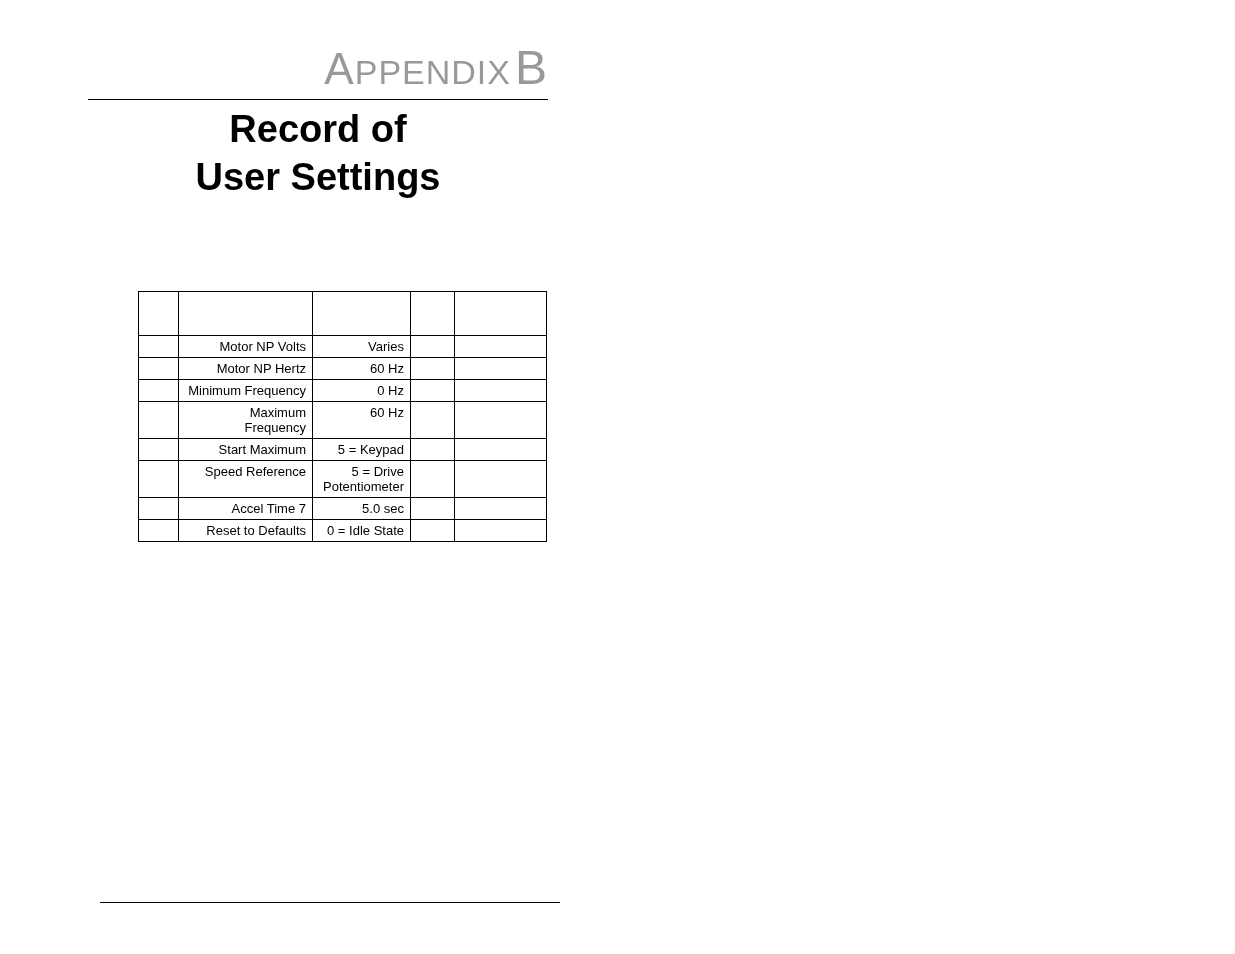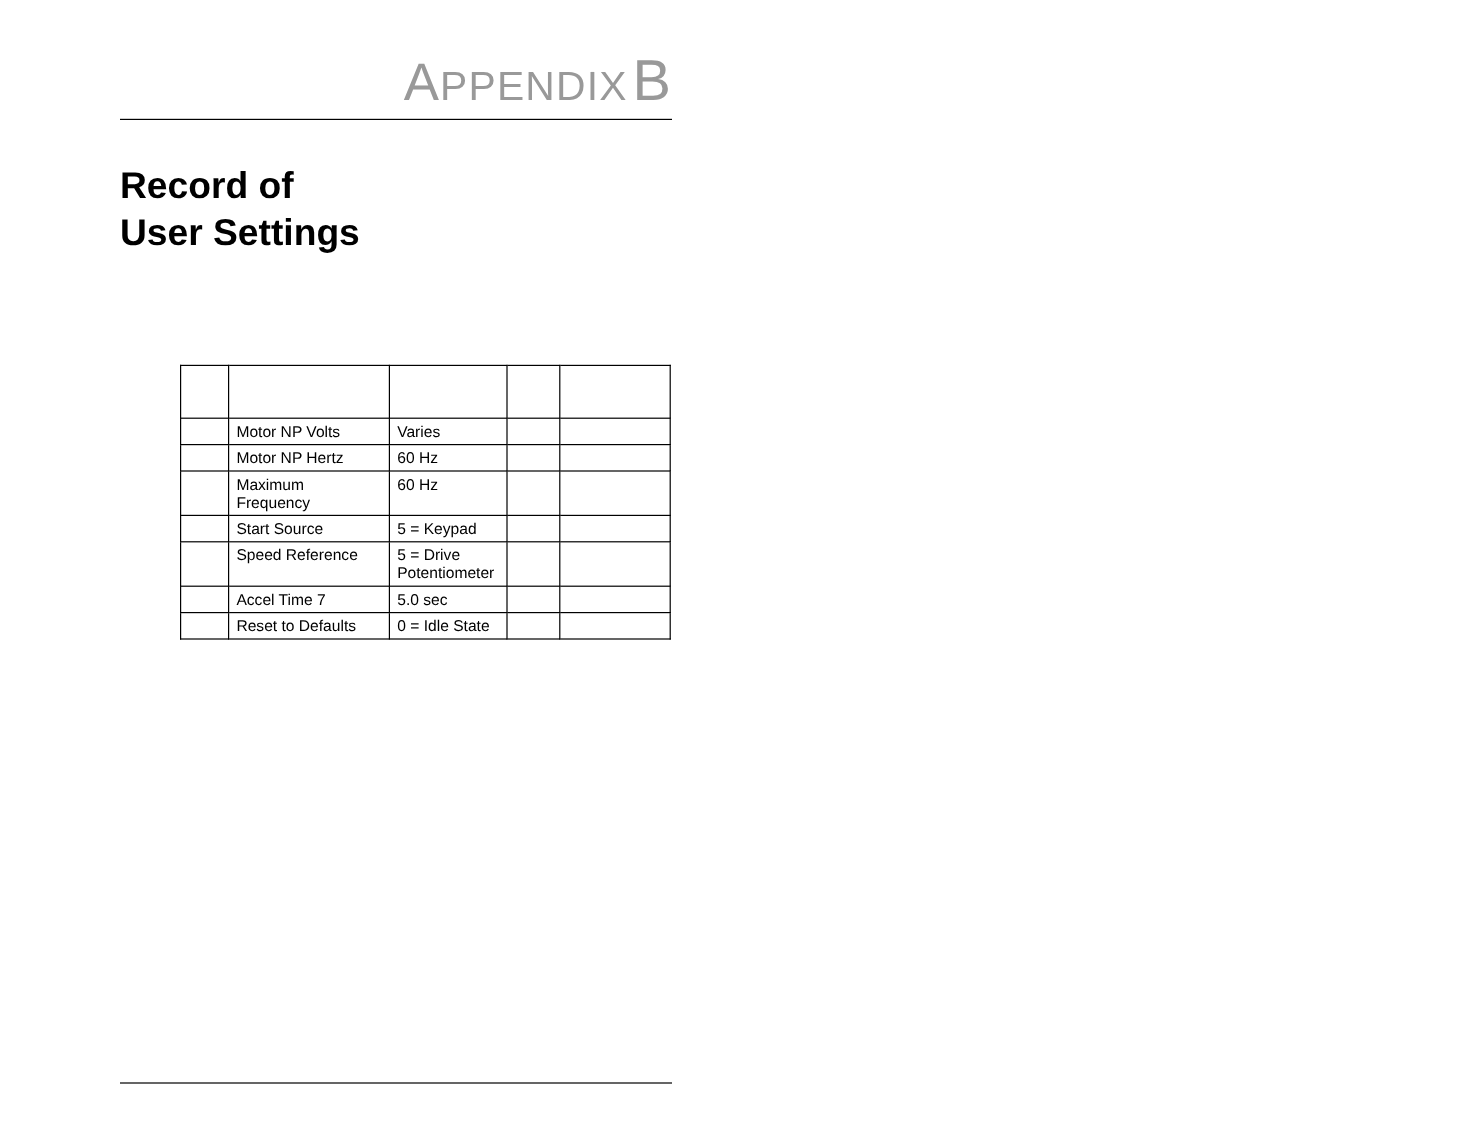--- a/index.html
+++ b/index.html
@@ -10,21 +10,21 @@
     body {
       width: 1235px;
       height: 954px;
       background: #ffffff;
       font-family: Arial, Helvetica, sans-serif;
       color: #000000;
       position: relative;
     }
     .content {
       position: absolute;
-      left: 100px;
+      left: 88px;
       top: 40px;
       width: 460px;
     }
     .appendix-heading {
       font-size: 44px;
       font-weight: 400;
       color: #999999;
       text-align: right;
       letter-spacing: 1px;
       font-variant: small-caps;
@@ -39,41 +39,41 @@
       font-size: 48px;
       margin-left: 4px;
     }
     .divider-top {
       border: none;
       border-top: 1.5px solid #000000;
       margin-top: 4px;
       width: 100%;
     }
     .subtitle {
-      font-size: 31px;
+      font-size: 38px;
       font-weight: bold;
-      text-align: left;
+      text-align: center;
       line-height: 1.25;
-      margin-top: 36px;
+      margin-top: 6px;
       font-family: Arial, Helvetica, sans-serif;
     }
     .table-wrap {
       margin-top: 90px;
       margin-left: 50px;
     }
     table {
       border-collapse: collapse;
       font-family: Arial, Helvetica, sans-serif;
       font-size: 13px;
       color: #000000;
     }
     th, td {
       border: 1px solid #000000;
       padding: 3px 6px;
-      text-align: left;
+      text-align: right;
       vertical-align: top;
       font-weight: normal;
     }
     thead td {
       height: 44px;
     }
     .col-a { width: 40px; }
     .col-b { width: 134px; }
     .col-c { width: 98px; }
     .col-d { width: 44px; }
@@ -131,28 +131,35 @@
           </tr>
           <tr>
             <td></td>
             <td>Motor NP Hertz</td>
             <td class="multiline">60 Hz</td>
             <td></td>
             <td></td>
           </tr>
           <tr>
             <td></td>
+            <td>Minimum Frequency</td>
+            <td class="multiline">0 Hz</td>
+            <td></td>
+            <td></td>
+          </tr>
+          <tr>
+            <td></td>
             <td>Maximum Frequency</td>
             <td class="multiline">60 Hz</td>
             <td></td>
             <td></td>
           </tr>
           <tr>
             <td></td>
-            <td>Start Source</td>
+            <td>Start Maximum</td>
             <td class="multiline">5 = Keypad</td>
             <td></td>
             <td></td>
           </tr>
           <tr>
             <td></td>
             <td>Speed Reference</td>
             <td class="multiline">5 = Drive
 Potentiometer</td>
             <td></td>

